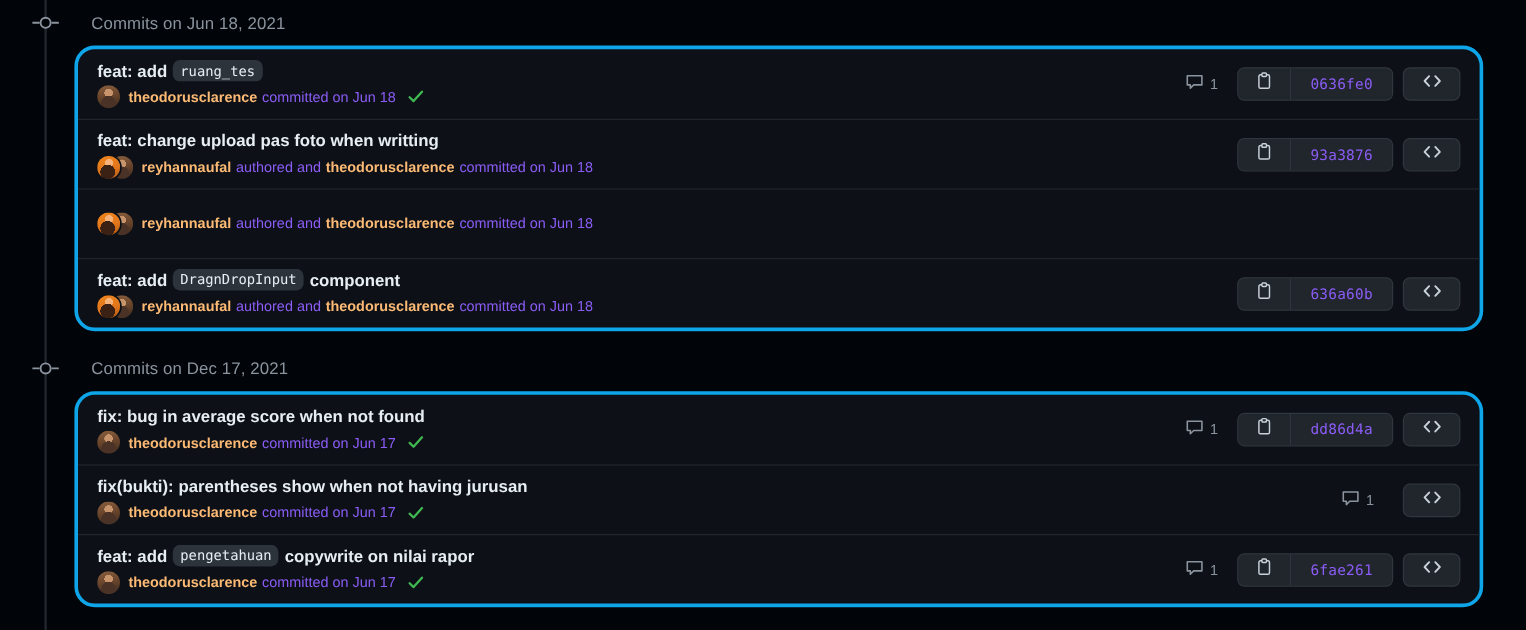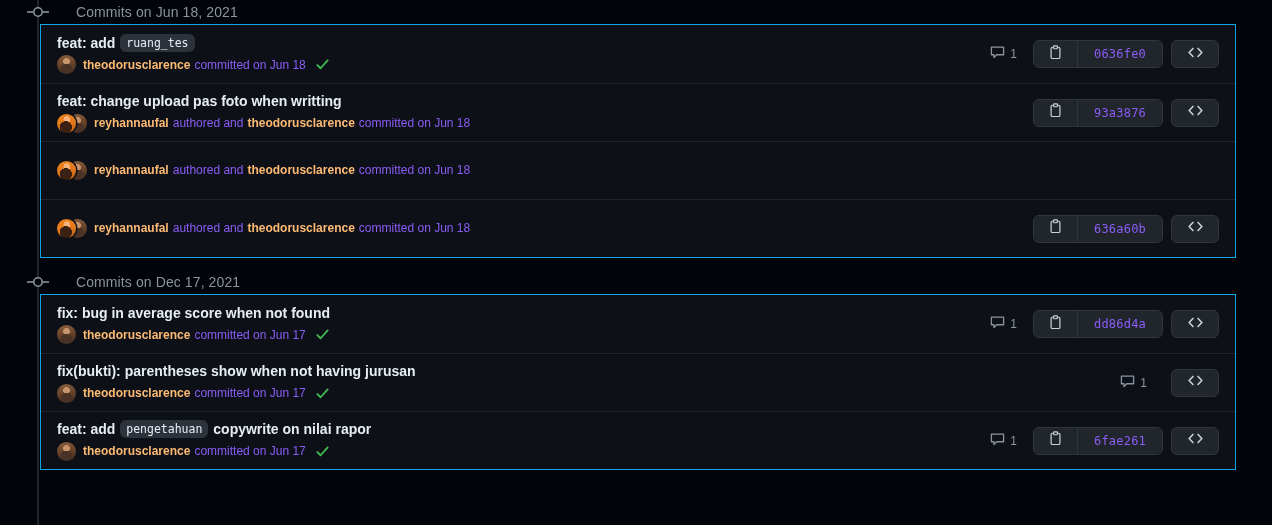--- a/index.html
+++ b/index.html
@@ -35,21 +35,21 @@
 
   .timeline-group {
     position: relative;
     z-index: 1;
   }
 
   
   .group-header {
     display: flex;
     align-items: center;
-    height: 24px;
+    height: 38px;
     padding-left: 0;
   }
   .group-marker {
     position: relative;
     width: 76px;
     height: 42px;
     flex: 0 0 76px;
   }
   .group-marker svg {
     position: absolute;
@@ -61,24 +61,24 @@
   .group-title {
     font-size: 14px;
     color: #8b949e;
     line-height: 1;
     letter-spacing: 0.1px;
     white-space: nowrap;
   }
 
   
   .commit-card {
-    margin-left: 40px;
+    margin-left: 62px;
     margin-right: 36px;
-    border: 1px solid #0ea5e9;
-    border-radius: 0;
+    border: 3px solid #0ea5e9;
+    border-radius: 17px;
     background: #0d1117;
     overflow: hidden;
   }
 
   .commit-row {
     display: flex;
     align-items: center;
     padding: 8px 16px 8px 16px;
     min-height: 58px;
     border-top: 1px solid #21262d;
@@ -348,20 +348,21 @@
                 </span>
                 <a class="author-name">reyhannaufal</a>
                 <span class="meta-plain">authored and</span>
                 <a class="author-name">theodorusclarence</a>
                 <span class="meta-plain">committed on Jun 18</span>
               </div>
             </div>
           </div>
           <div class="commit-row">
             <div class="commit-main">
+              <div class="commit-title"><span>feat: add</span> <code>DragnDropInput</code> <span>component</span></div>
               <div class="commit-meta">
                 <span class="avatars dual">
                   <span class="avatar av-tan avatar-back"></span>
                   <span class="avatar av-orange avatar-front"></span>
                 </span>
                 <a class="author-name">reyhannaufal</a>
                 <span class="meta-plain">authored and</span>
                 <a class="author-name">theodorusclarence</a>
                 <span class="meta-plain">committed on Jun 18</span>
               </div>

